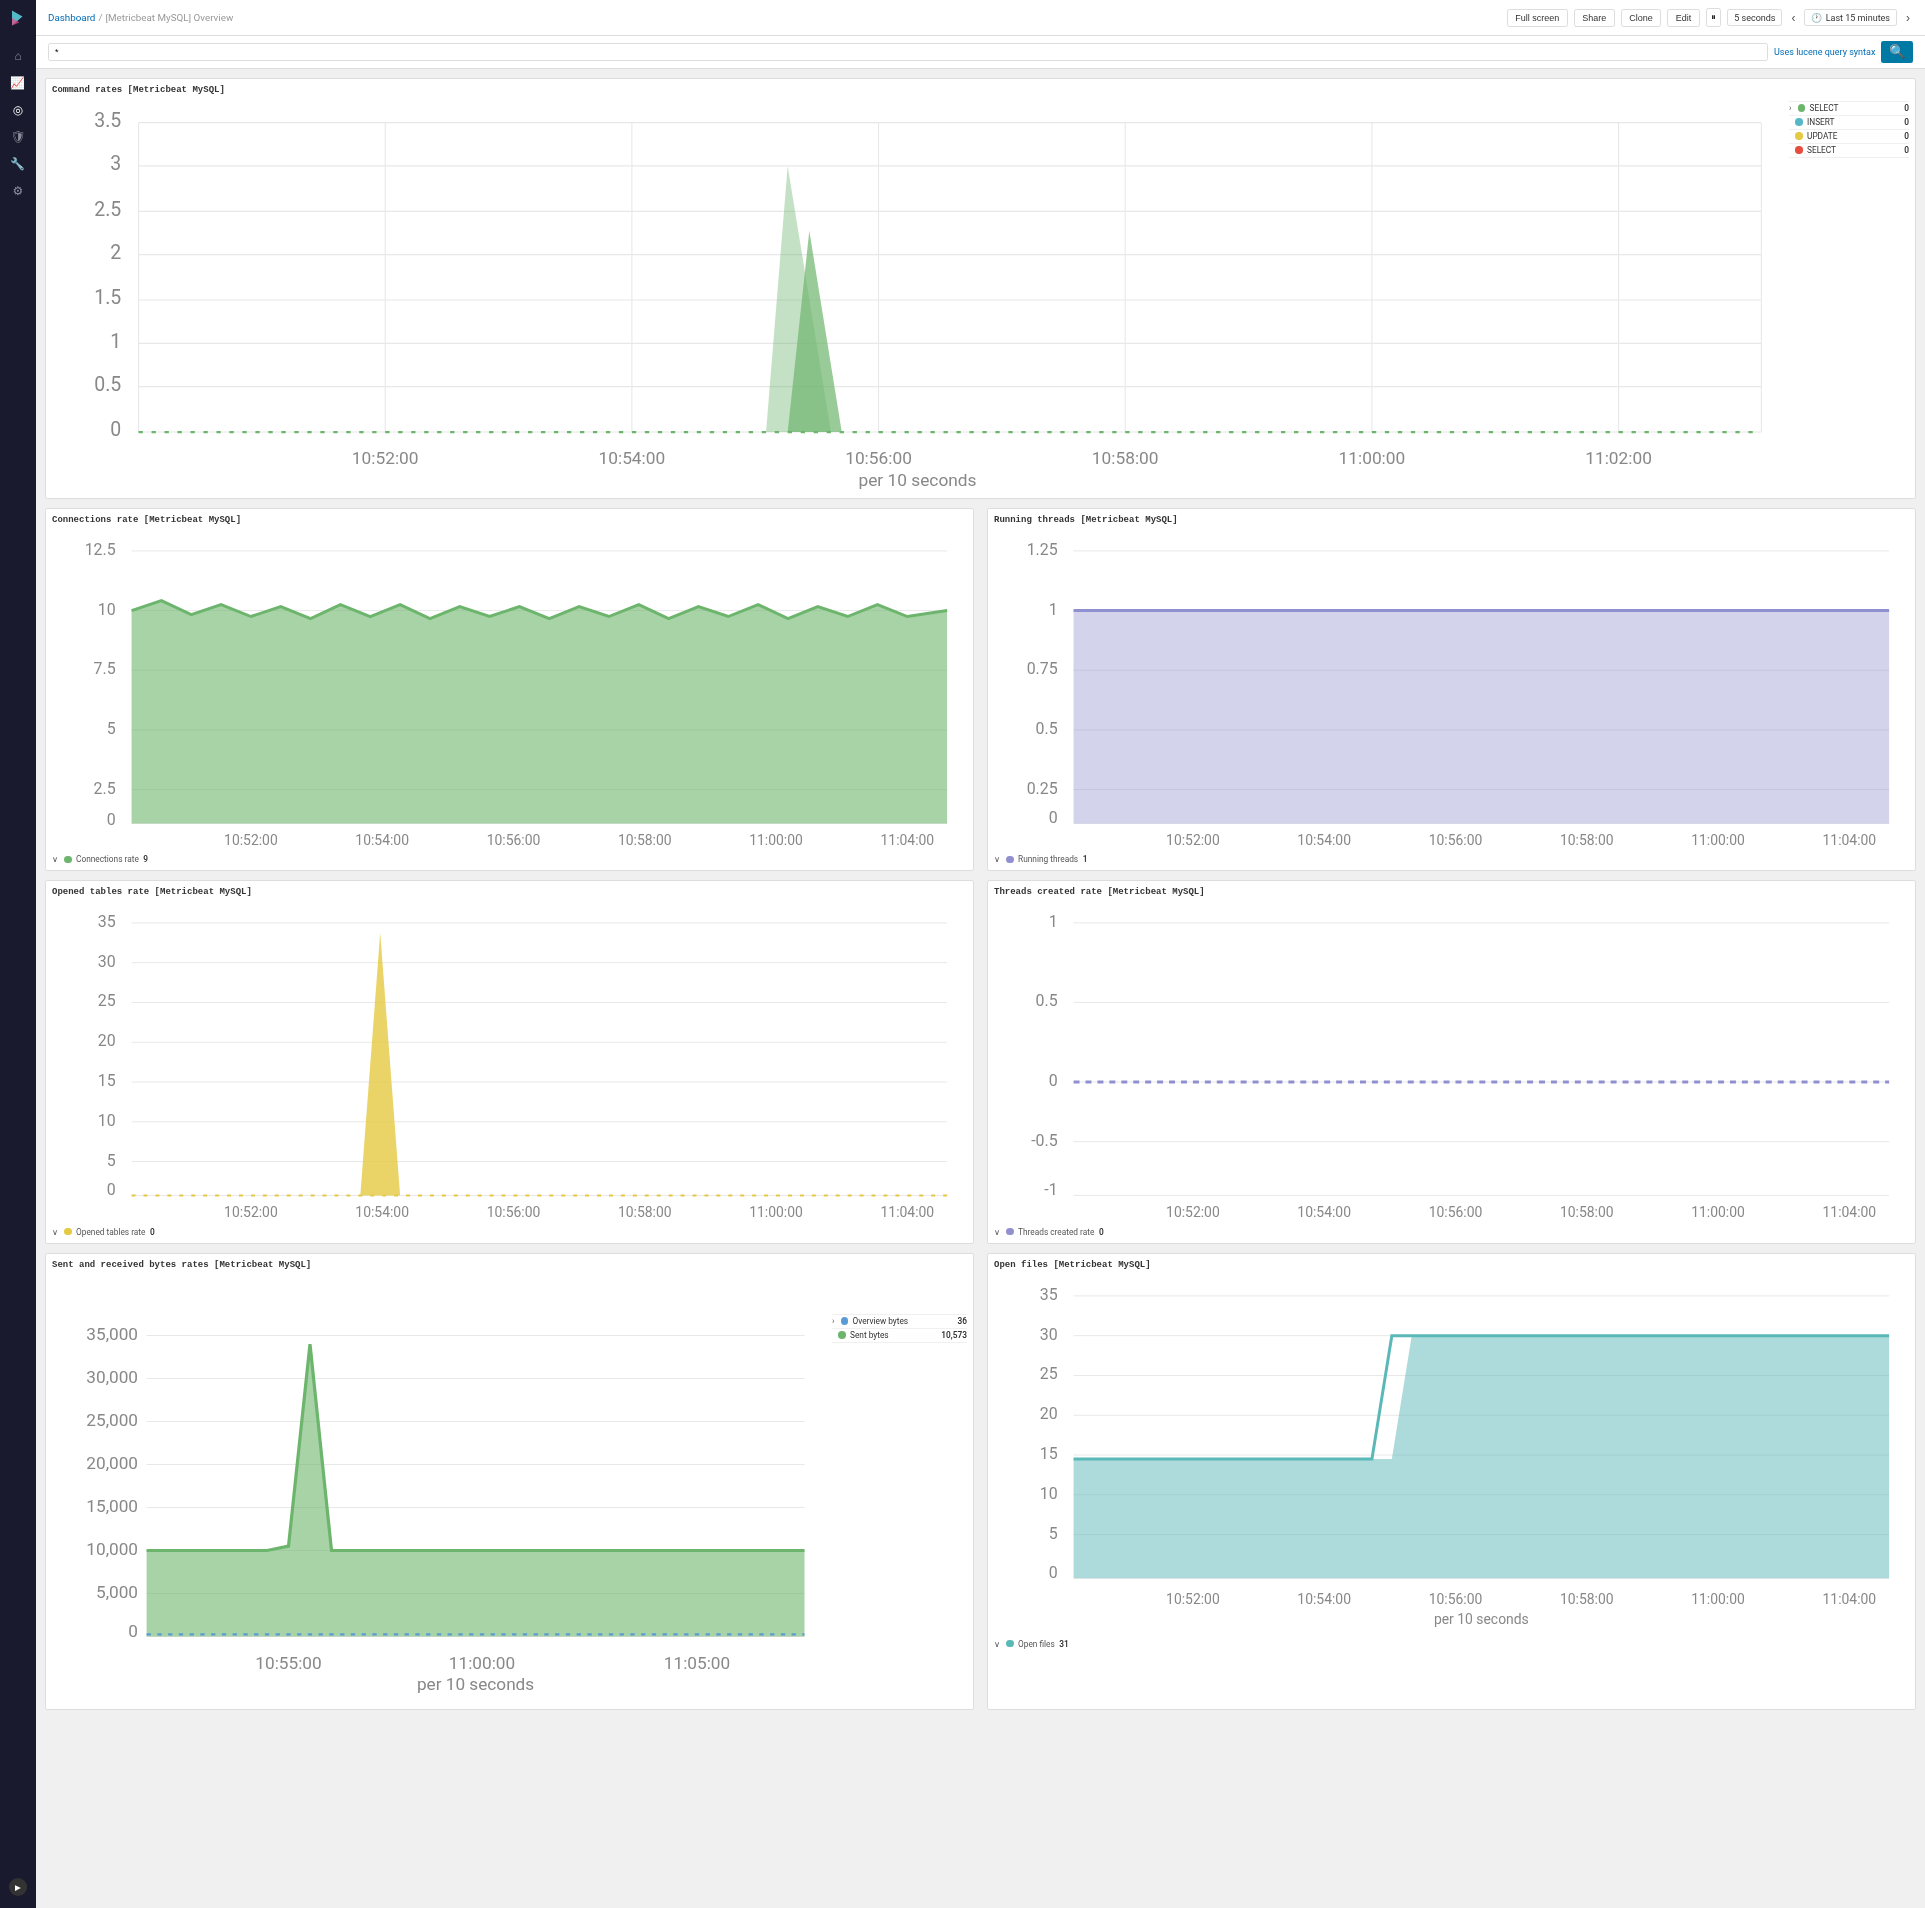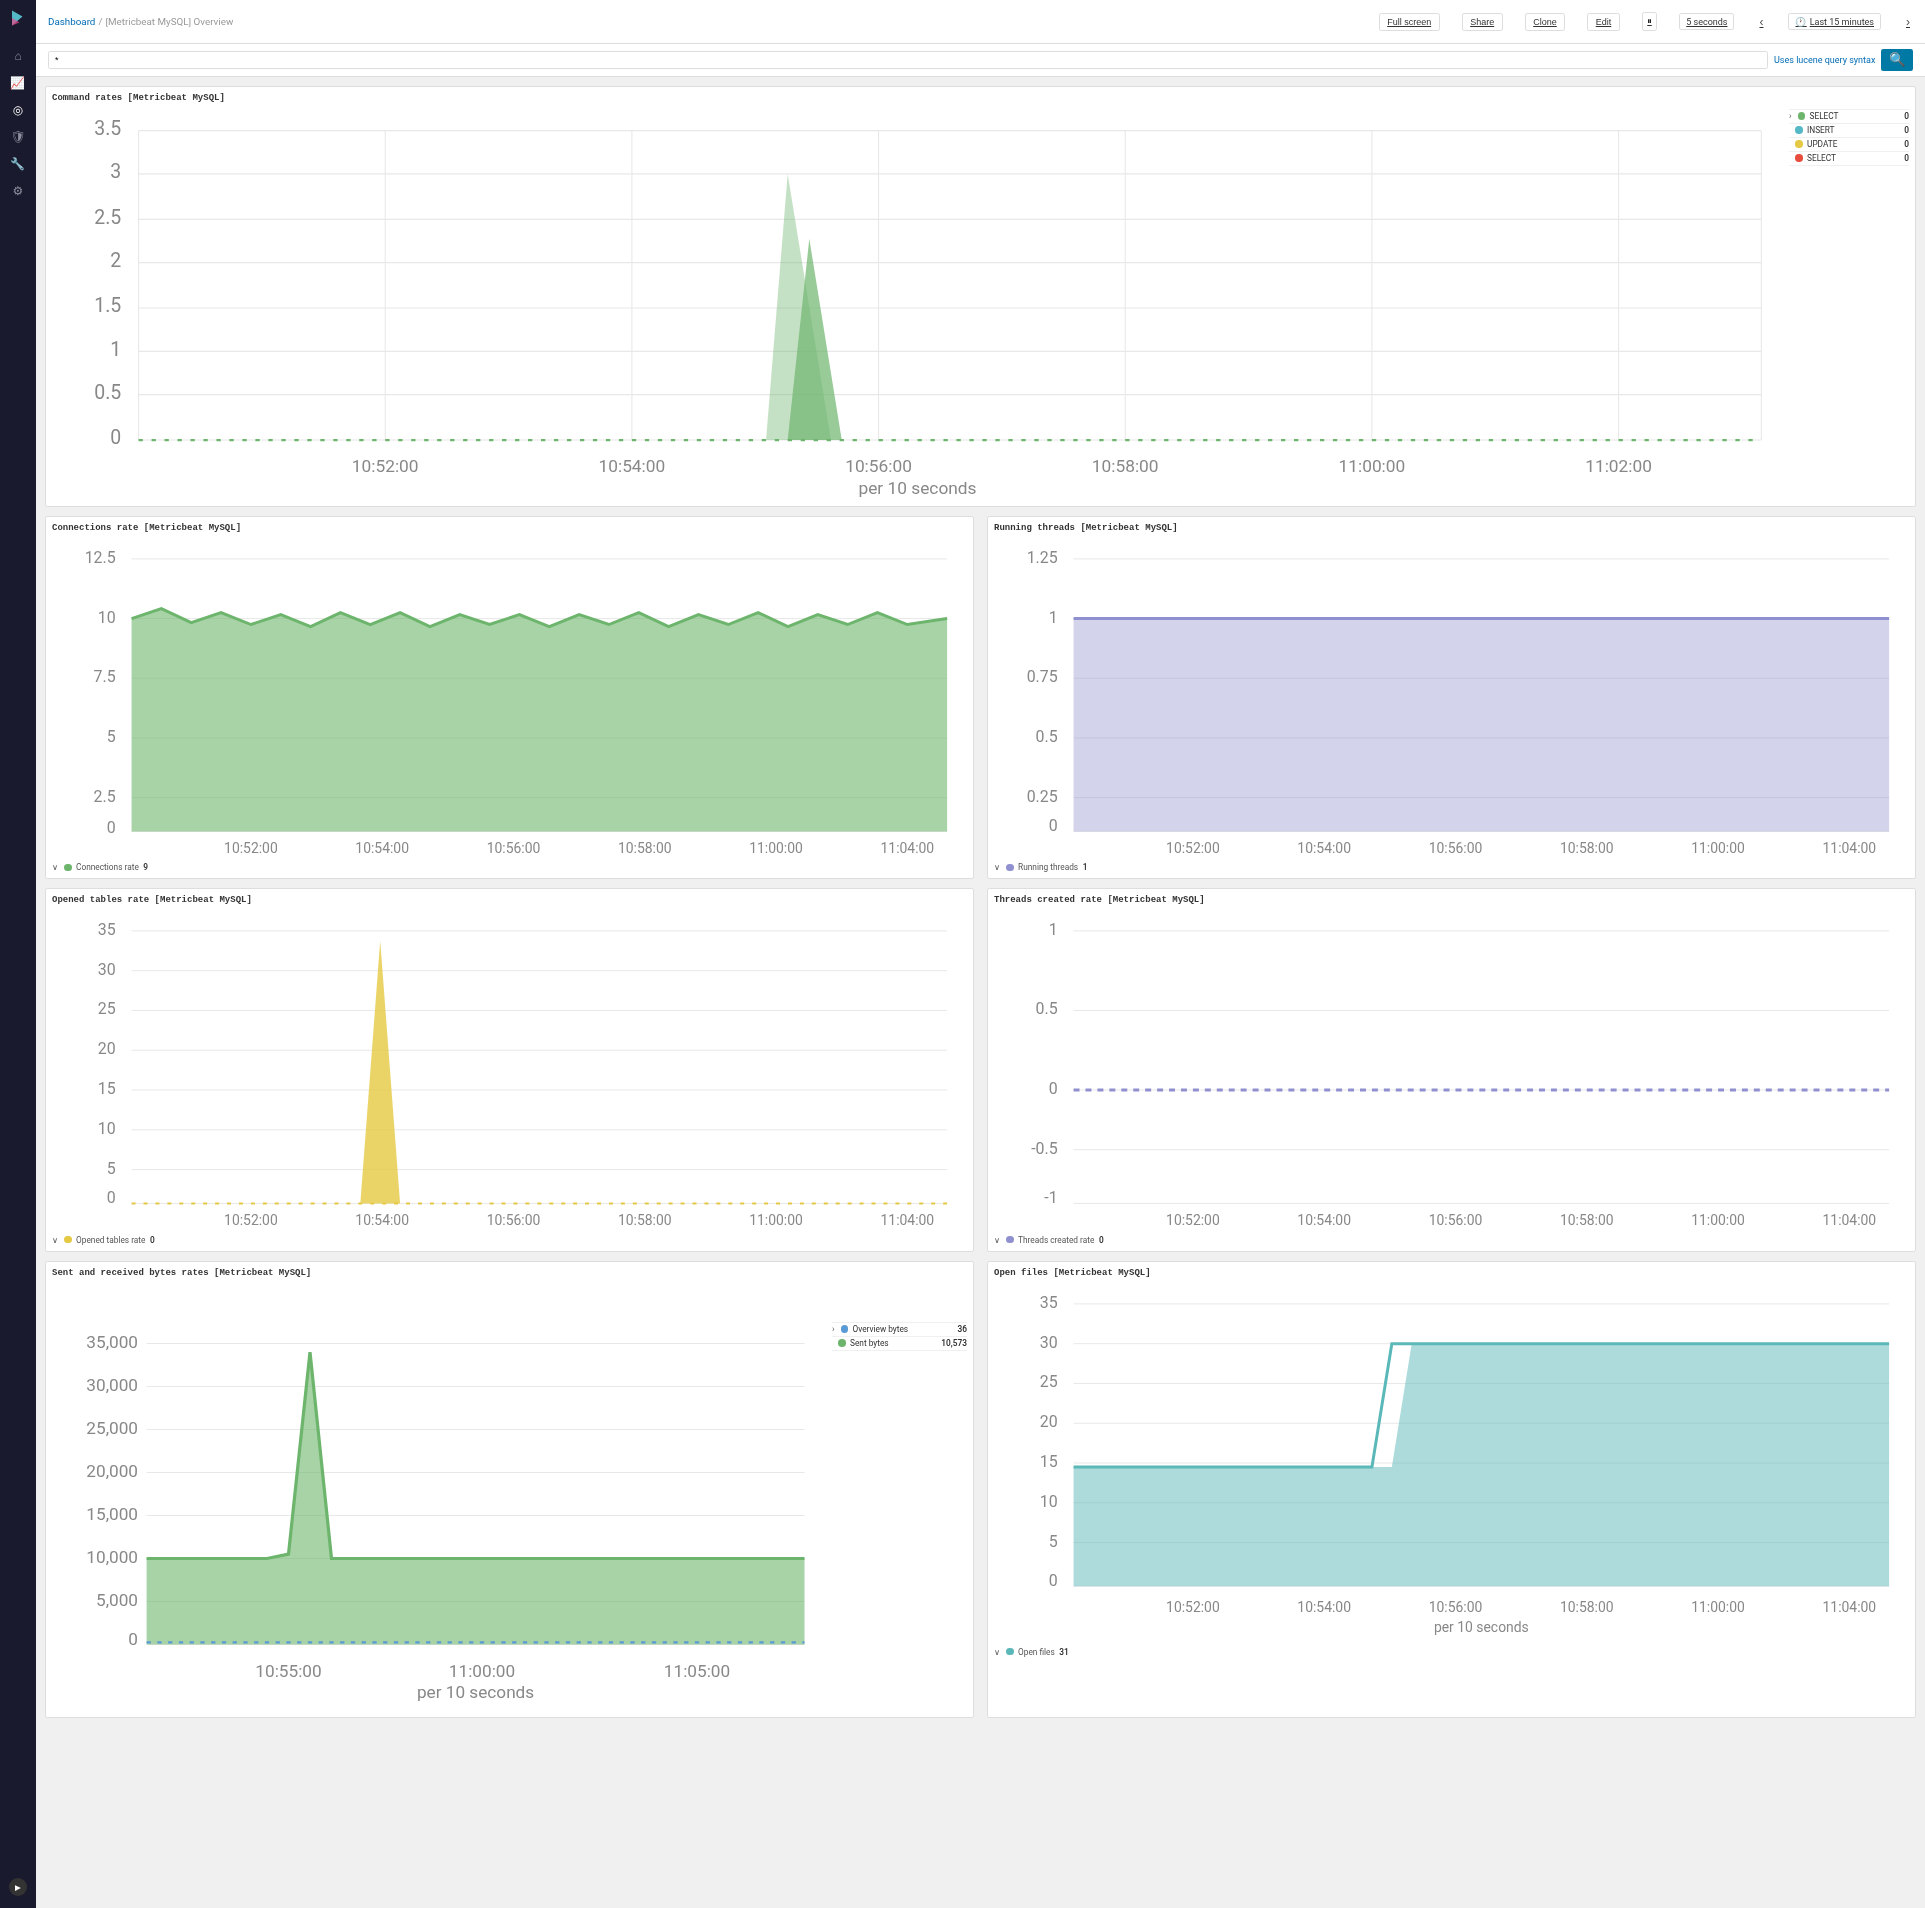--- a/index.html
+++ b/index.html
@@ -10,25 +10,25 @@
     .sidebar-logo { width: 24px; height: 24px; margin-bottom: 12px; }
     .sidebar-icon { width: 24px; height: 24px; display: flex; align-items: center; justify-content: center; color: #8e8e9e; cursor: pointer; border-radius: 3px; margin: 1.5px 0; font-size: 12px; }
     .sidebar-icon.active { color: #fff; }
     .sidebar-bottom { margin-top: auto; }
     .play-button { width: 18px; height: 18px; background: #333; border-radius: 50%; display: flex; align-items: center; justify-content: center; color: #fff; font-size: 7.5px; cursor: pointer; margin: 6px auto; }
 
     
     .main { flex: 1; display: flex; flex-direction: column; overflow: hidden; }
 
     
-    .header { background: #fff; border-bottom: 0.8px solid #ddd; padding: 0 12px; height: 44px; display: flex; align-items: center; flex-shrink: 0; }
+    .header { background: #fff; border-bottom: 0.8px solid #ddd; padding: 0 12px; height: 36px; display: flex; align-items: center; flex-shrink: 0; }
     .breadcrumb { display: flex; align-items: center; gap: 3px; flex: 1; font-size: 9.8px; }
     .breadcrumb a { color: #006bb4; text-decoration: none; }
     .breadcrumb span { color: #999; }
-    .header-actions { display: flex; align-items: center; gap: 22px; text-decoration: underline; }
+    .header-actions { display: flex; align-items: center; gap: 6px; }
     .header-btn { background: none; border: 0.8px solid #ddd; padding: 3px 7.5px; border-radius: 2.3px; cursor: pointer; font-size: 9px; color: #333; }
     .interval-btn { background: none; border: none; cursor: pointer; color: #555; font-size: 12px; padding: 1.5px 3px; }
     .time-range { display: flex; align-items: center; gap: 3px; border: 0.8px solid #ddd; border-radius: 2.3px; padding: 2.3px 6px; font-size: 9px; color: #333; }
     .pause-btn { background: none; border: 0.8px solid #ddd; padding: 3px 4.5px; border-radius: 2.3px; cursor: pointer; font-size: 9px; }
 
     
     .search-bar { background: #fff; border-bottom: 0.8px solid #ddd; padding: 4.5px 12px; display: flex; align-items: center; gap: 6px; flex-shrink: 0; }
     .search-input { flex: 1; border: 0.8px solid #ddd; border-radius: 2.3px; padding: 3px 6px; font-size: 9px; }
     .lucene-hint { color: #006bb4; font-size: 9px; margin-left: auto; }
     .search-btn { background: #0079a5; border: none; color: #fff; padding: 3.8px 7.5px; border-radius: 2.3px; cursor: pointer; }

